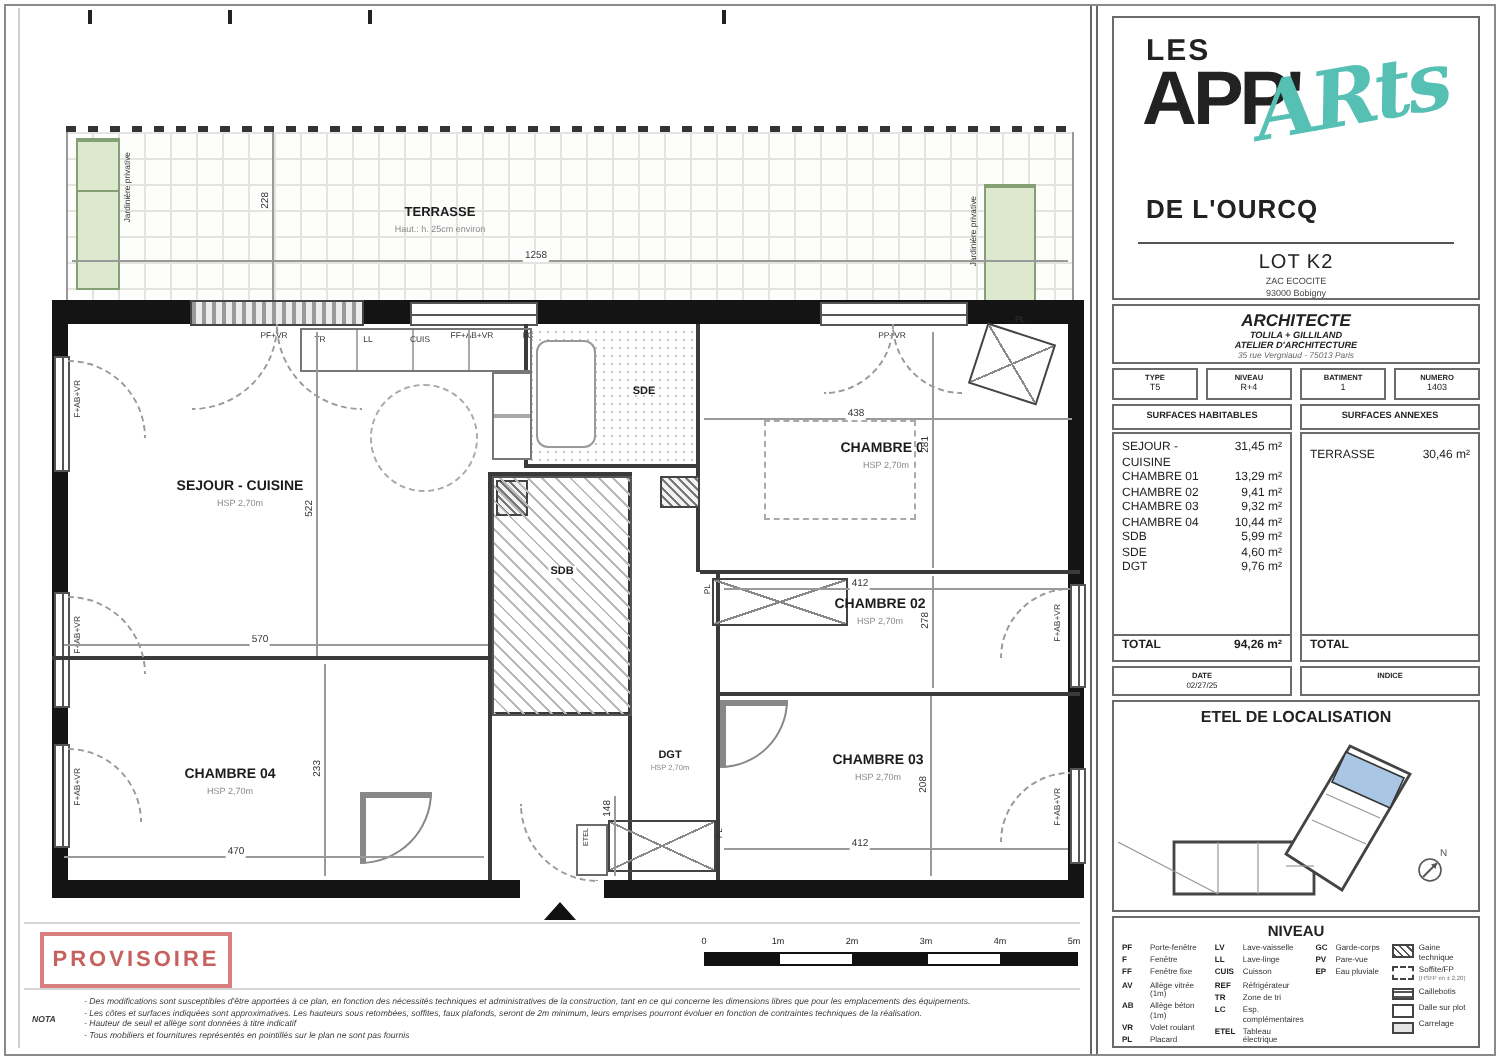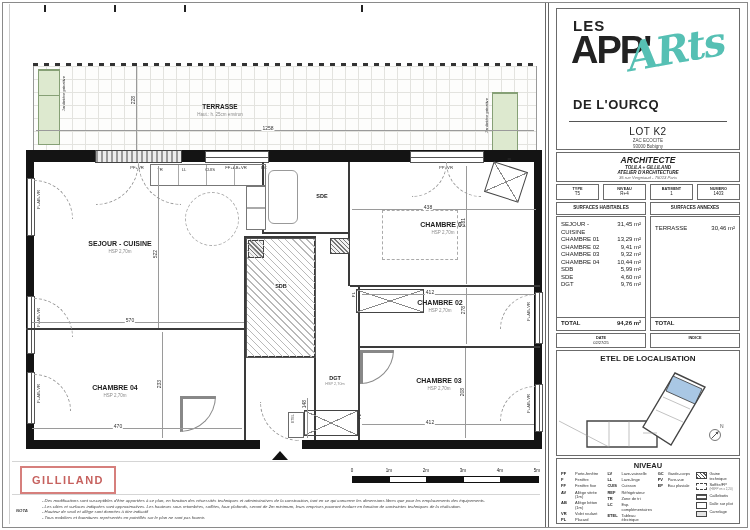--- a/index.html
+++ b/index.html
@@ -221,21 +221,21 @@
     <div class="abs dimv" style="left:460px;top:388px;">208</div>
     <div class="abs hl" style="left:32px;top:428px;width:210px;background:#9a9a9a;"></div>
     <div class="abs dim" style="left:118px;top:424px;">470</div>
     <div class="abs vl" style="left:162px;top:332px;height:106px;background:#9a9a9a;"></div>
     <div class="abs dimv" style="left:157px;top:380px;">233</div>
     <div class="abs vl" style="left:307px;top:398px;height:40px;background:#9a9a9a;"></div>
     <div class="abs dimv" style="left:302px;top:400px;">148</div>
   </div>
 
   <div class="abs hl" style="left:12px;top:461px;width:528px;background:#d5d5d5;"></div>
-  <div class="abs stamp" style="left:20px;top:466px;width:92px;height:24px;">GILLILAND</div>
+  <div class="abs stamp" style="left:20px;top:466px;width:92px;height:24px;">PROVISOIRE</div>
 
   <div class="abs" style="left:352px;top:468px;width:190px;height:20px;">
     <span class="slab" style="left:0;top:0;">0</span>
     <span class="slab" style="left:37px;top:0;">1m</span>
     <span class="slab" style="left:74px;top:0;">2m</span>
     <span class="slab" style="left:111px;top:0;">3m</span>
     <span class="slab" style="left:148px;top:0;">4m</span>
     <span class="slab" style="left:185px;top:0;">5m</span>
     <div class="scaleseg" style="left:0;top:8px;width:37px;background:#111;"></div>
     <div class="scaleseg" style="left:37px;top:8px;width:37px;background:#fff;"></div>

